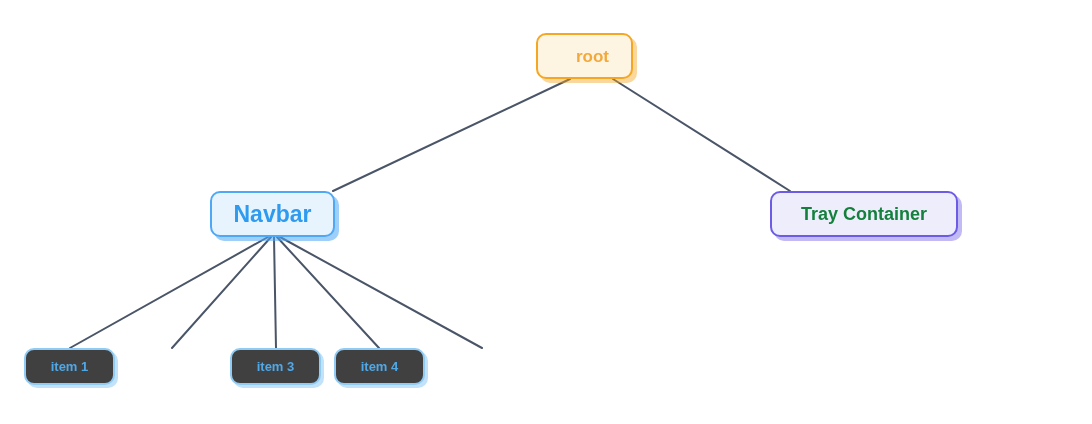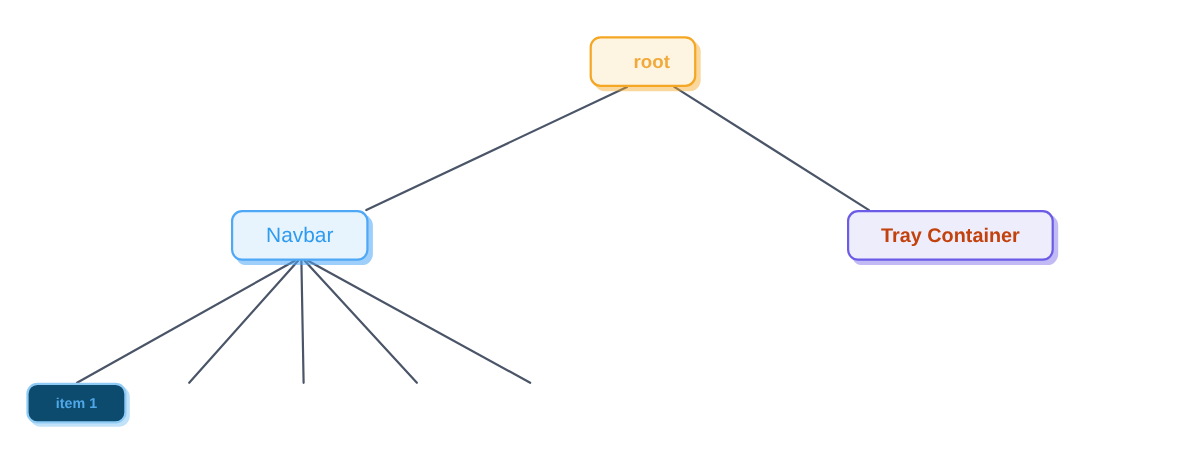--- a/index.html
+++ b/index.html
@@ -64,49 +64,49 @@
     top: 191px;
     width: 125px;
     height: 46px;
     border-width: 2px;
     border-color: #4FA8F5;
     background: #E8F4FD;
     box-shadow: 4px 4px 0 0 rgba(79,168,245,0.55);
   }
   .node-navbar .node-label {
     color: #2F9BEF;
-    font-size: 19px;
-    font-weight: normal;
+    font-size: 23px;
+    font-weight: bold;
   }
 
   
   .node-tray {
     left: 770px;
     top: 191px;
     width: 188px;
     height: 46px;
     border-width: 2px;
     border-color: #6B5BE6;
     background: #EEEDFC;
     box-shadow: 4px 4px 0 0 rgba(107,91,230,0.42);
   }
   .node-tray .node-label {
-    color: #c2410c;
+    color: #15803d;
     font-size: 18px;
     font-weight: bold;
   }
 
   
   .node-item {
     top: 348px;
     width: 91px;
     height: 37px;
     border-width: 2px;
     border-color: #8FCBF5;
-    background: #0c4a6e;
+    background: #404040;
     box-shadow: 3px 3px 0 0 rgba(143,203,245,0.55);
   }
   .node-item .node-label {
     color: #4FA8E8;
     font-size: 13px;
     font-weight: bold;
   }
   .item-0 { left: 24px; }
   .item-1 { left: 127px; }
   .item-2 { left: 230px; }
@@ -138,14 +138,20 @@
     <span class="node-label">Navbar</span>
   </div>
 
   <div class="node node-tray">
     <span class="node-label">Tray Container</span>
   </div>
 
   <div class="node node-item item-0">
     <span class="node-label">item 1</span>
   </div>
+  <div class="node node-item item-2">
+    <span class="node-label">item 3</span>
+  </div>
+  <div class="node node-item item-3">
+    <span class="node-label">item 4</span>
+  </div>
 
 </div>
 
 </body></html>

